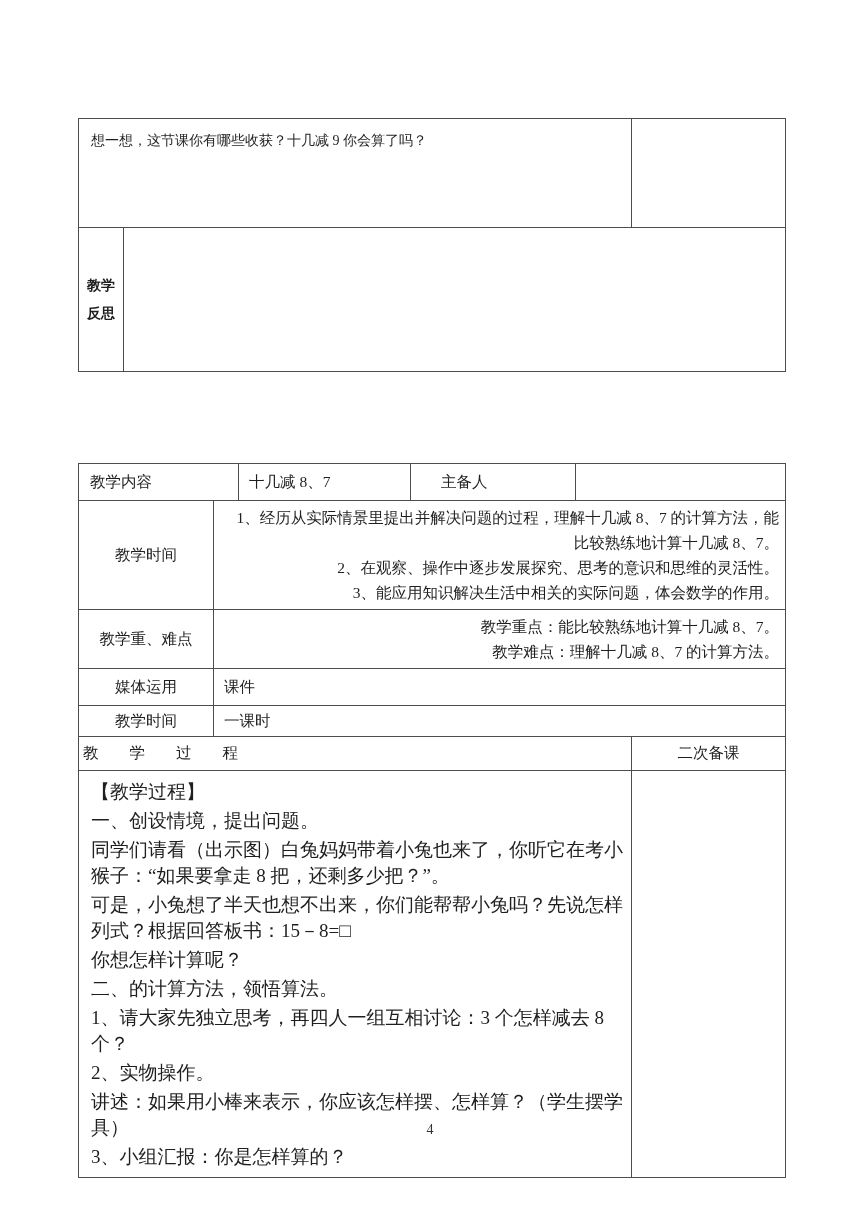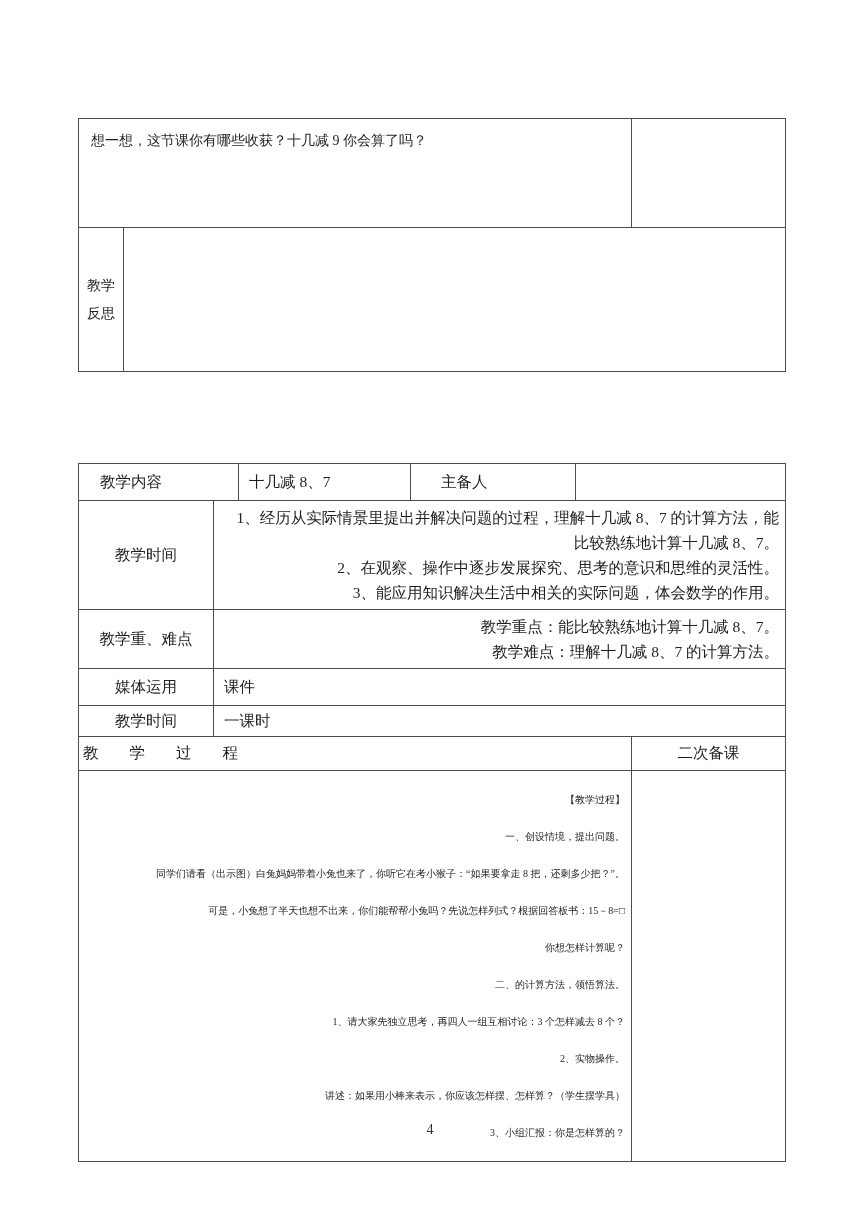--- a/index.html
+++ b/index.html
@@ -25,64 +25,63 @@
   td {
     border: 1px solid #4d4d4d;
     padding: 2px 4px;
     vertical-align: middle;
     overflow: hidden;
   }
   
   #table1 { top: 118px; width: 707px; }
   #table1 .rowA { height: 109px; }
   #table1 .rowB { height: 74px; }
-  #table1 .rowC { height: 144px; }
+  #table1 .rowC { height: 144px; font-weight: bold; }
   #table1 td { font-size: 14px; line-height: 28px; }
   .t1-label {
     text-align: center;
     padding: 2px 3px;
     line-height: 30px;
   }
   .t1-content {
     vertical-align: top;
     padding: 8px 10px 2px 12px;
   }
   
   #table2 { top: 463px; width: 707px; }
   #table2 td { font-size: 15.5px; }
   #table2 .row1 { height: 37px; }
   #table2 .row2 { height: 100px; }
   #table2 .row3 { height: 58px; }
   #table2 .row4 { height: 37px; }
   #table2 .row5 { height: 31px; }
   #table2 .row6 { height: 34px; }
   #table2 .row7 { height: 330px; }
-  .t2-label-left { padding-left: 21px; }
+  .t2-label-left { padding-left: 11px; }
   .t2-label-center { text-align: center; }
   .t2-value { padding-left: 10px; }
   .t2-value-indent { padding-left: 30px; }
   .goals-cell, .keypoints-cell {
     padding: 4px 6px 4px 9px;
     line-height: 25px;
     vertical-align: middle;
   }
   .goals-cell p, .keypoints-cell p { margin: 0; text-align: right; }
   .process-header-cell {
     white-space: pre;
   }
   .note-header-cell { text-align: center; }
   .process-cell {
     vertical-align: top;
     padding: 5px 6px 4px 12px;
   }
   .process-cell p {
-    margin: 11px 0;
-    font-size: 10px;
+    margin: 3px 0;
+    font-size: 19px;
     line-height: 26px;
-    text-align: right;
   }
   
   .page-number {
     position: absolute;
     top: 1122px;
     left: 0;
     width: 860px;
     text-align: center;
     font-size: 14px;
     color: #333;

